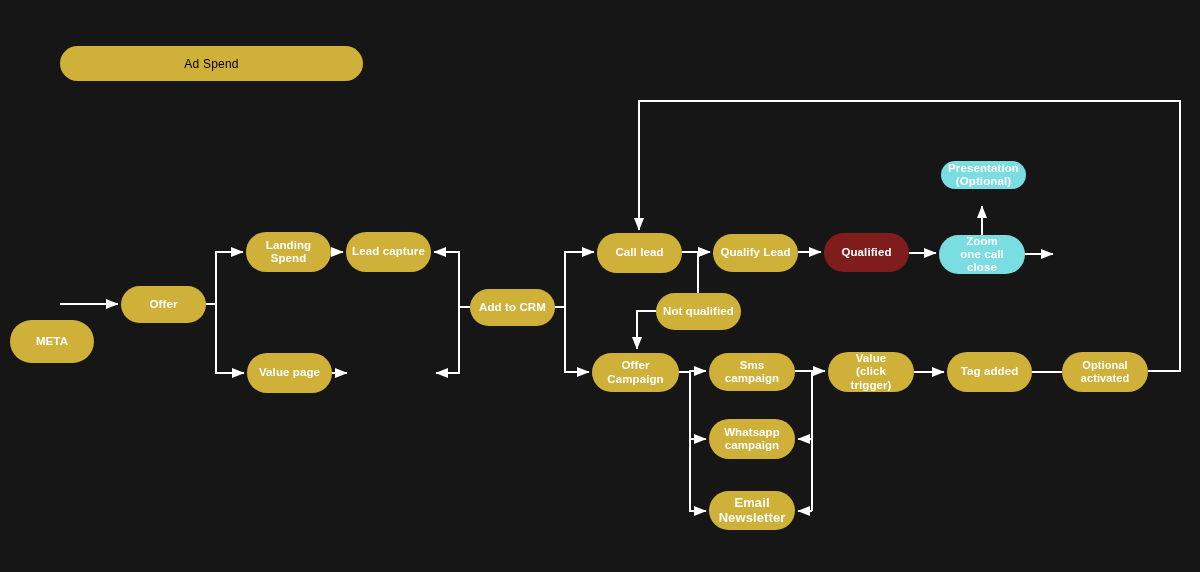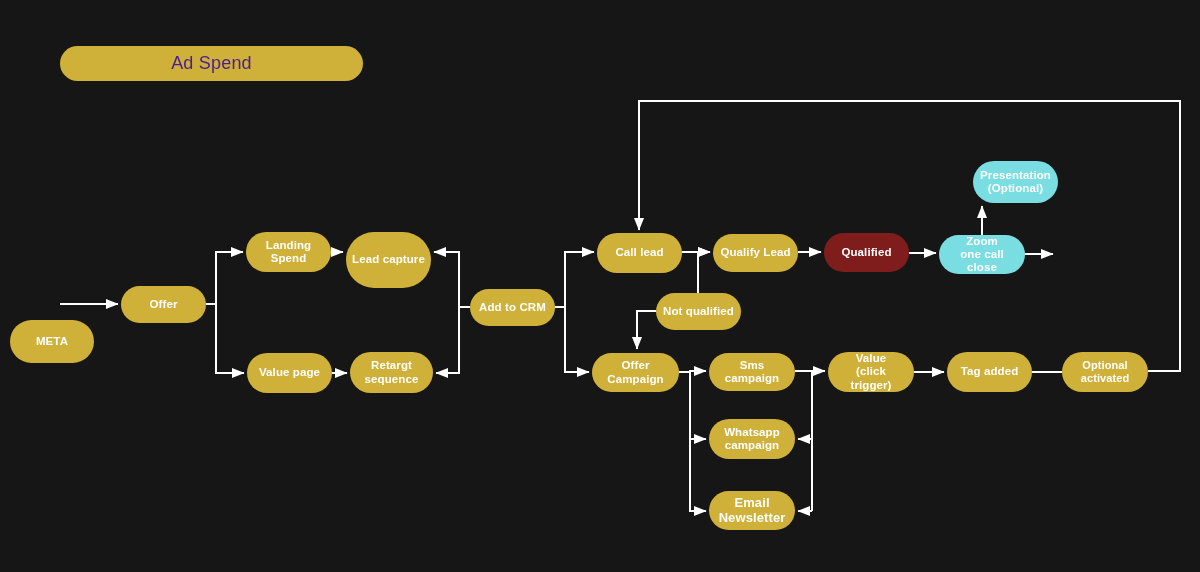--- a/index.html
+++ b/index.html
@@ -42,22 +42,22 @@
   .node.cyan   { background: #7adde2; }
   .node .lines { width: 100%; }
   .node .l2 { display: block; }
   .banner {
     position: absolute;
     display: flex;
     align-items: center;
     justify-content: center;
     border-radius: 999px;
     background: #cfb038;
-    color: #4c1d95;
-    font-size: 18px;
+    color: #000000;
+    font-size: 12px;
     font-weight: normal;
     letter-spacing: 0.2px;
   }
 </style>
 </head>
 <body>
 
 <div id="canvas">
 
   <svg class="edges" viewBox="0 0 1200 572">
@@ -134,34 +134,28 @@
   </div>
 
   <div class="node gold" style="left:121px; top:286px; width:85px; height:37px;">
     <span class="lines"><span>Offer</span></span>
   </div>
 
   <div class="node gold" style="left:246px; top:232px; width:85px; height:40px;">
     <span class="lines"><span>Landing Spend</span></span>
   </div>
 
-  <div class="node gold" style="left:346px; top:232px; width:85px; height:56px;">
+  <div class="node gold" style="left:346px; top:232px; width:85px; height:40px;">
     <span class="lines"><span>Lead capture</span></span>
   </div>
 
   <div class="node gold" style="left:247px; top:353px; width:85px; height:40px;">
     <span class="lines"><span>Value page</span></span>
   </div>
 
-  <div class="node gold" style="left:350px; top:352px; width:83px; height:41px;">
-    <span class="lines">
-      <span>Retargt</span>
-      <span class="l2">sequence</span>
-    </span>
-  </div>
 
   <div class="node gold" style="left:470px; top:289px; width:85px; height:37px;">
     <span class="lines"><span>Add to CRM</span></span>
   </div>
 
   <div class="node gold" style="left:597px; top:233px; width:85px; height:40px;">
     <span class="lines"><span>Call lead</span></span>
   </div>
 
   <div class="node gold" style="left:656px; top:293px; width:85px; height:37px;">
@@ -169,21 +163,21 @@
   </div>
 
   <div class="node gold" style="left:713px; top:234px; width:85px; height:38px;">
     <span class="lines"><span>Qualify Lead</span></span>
   </div>
 
   <div class="node green" style="left:824px; top:233px; width:85px; height:39px;">
     <span class="lines"><span>Qualified</span></span>
   </div>
 
-  <div class="node cyan" style="left:941px; top:161px; width:85px; height:42px;margin-left:32px;">
+  <div class="node cyan" style="left:941px; top:161px; width:85px; height:28px;">
     <span class="lines">
       <span>Presentation</span>
       <span class="l2">(Optional)</span>
     </span>
   </div>
 
   <div class="node cyan" style="left:939px; top:235px; width:86px; height:39px;">
     <span class="lines">
       <span>Zoom</span>
       <span class="l2">one call close</span>

